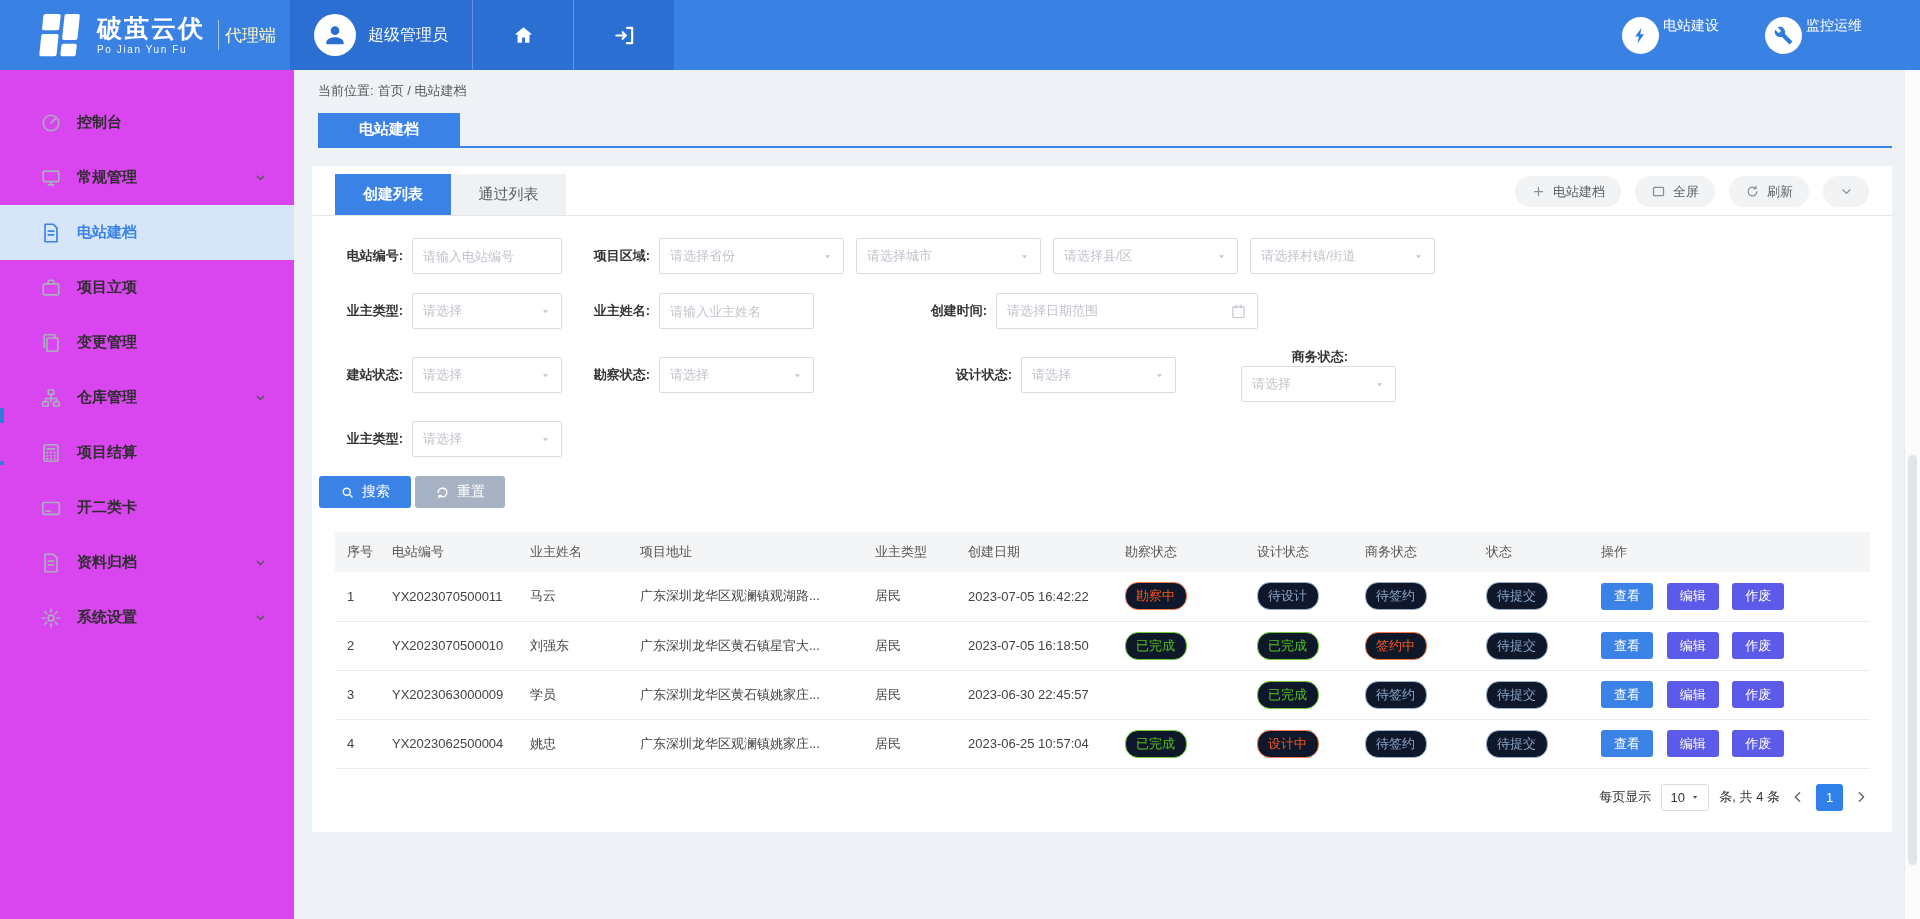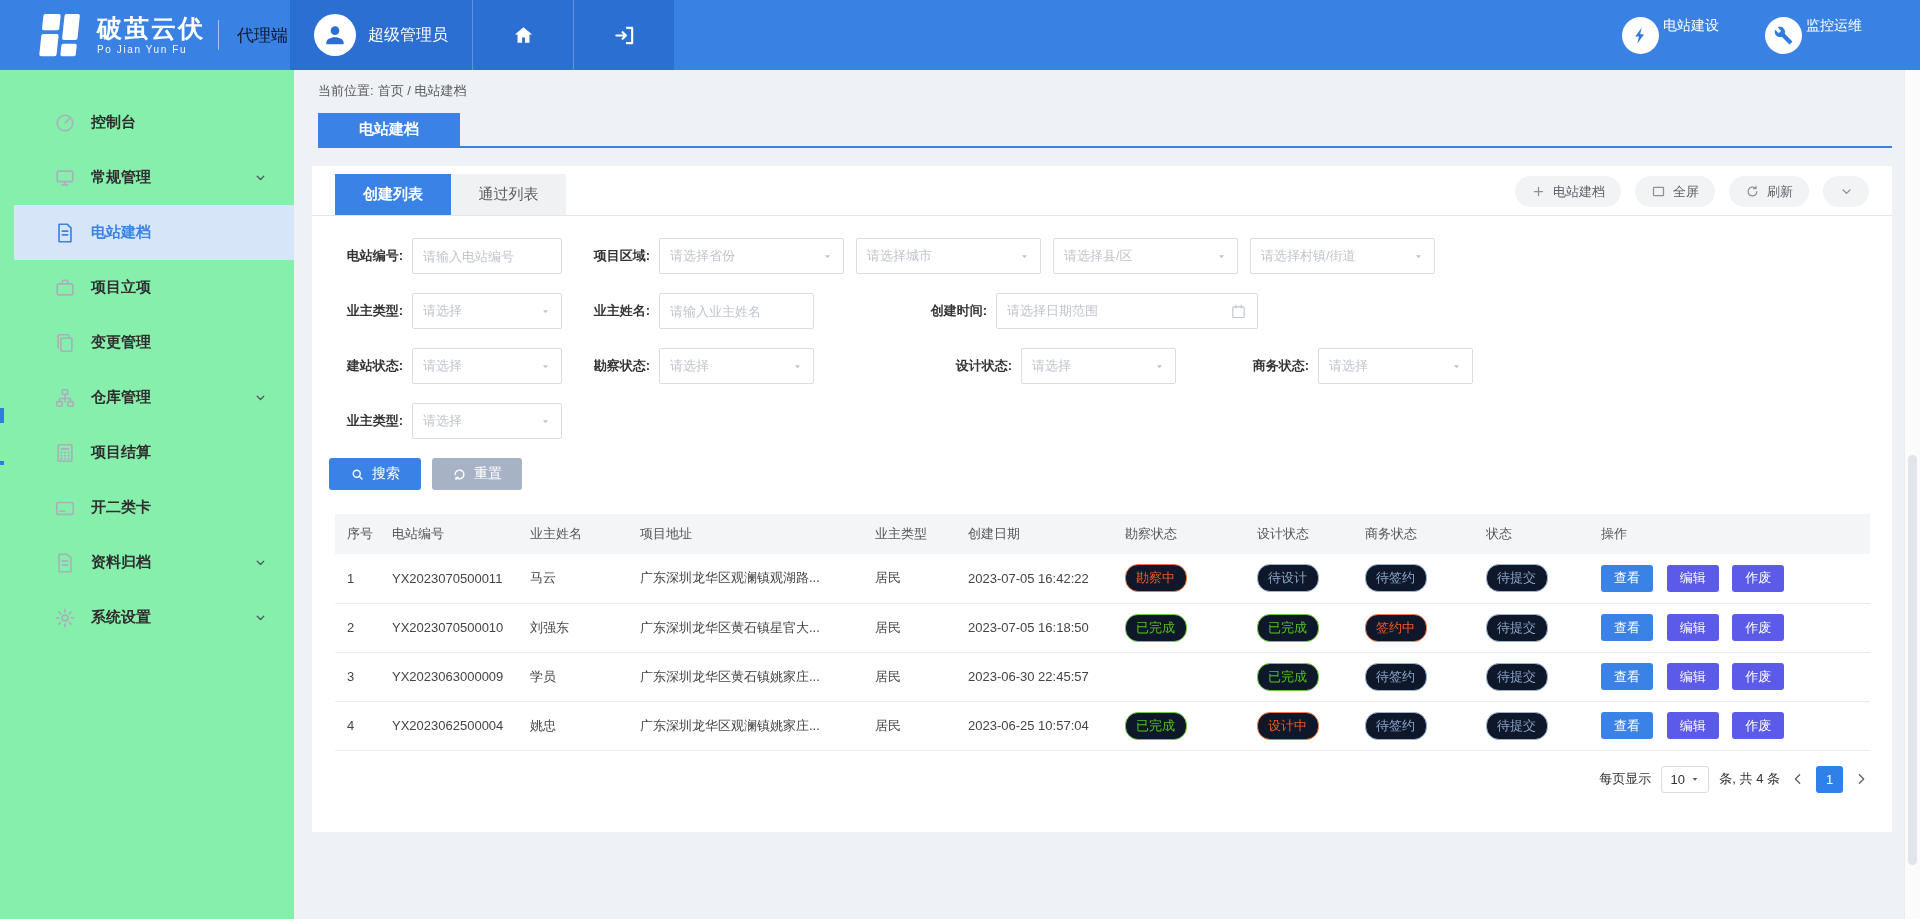--- a/index.html
+++ b/index.html
@@ -11,36 +11,36 @@
   }
   svg { display:block; }
 
   
   .header { position:absolute; left:0; top:0; width:1920px; height:70px; background:#3a81e4; display:flex; align-items:stretch; z-index:5; }
   .brand { width:290px; display:flex; align-items:center; padding-left:36px; }
   .logo-mark { width:48px; height:44px; flex:none; }
   .brand-text { margin-left:13px; color:#fff; }
   .brand-title { font-size:25px; font-weight:700; letter-spacing:2px; line-height:1.1; }
   .brand-sub { font-size:10px; letter-spacing:1.6px; margin-top:2px; opacity:.95; }
-  .portal { color:#0f172a; font-size:17px; border-left:1px solid rgba(255,255,255,.55); padding-left:18px; margin-left:13px; height:30px; display:flex; align-items:center; }
+  .portal { color:#fef9c3; font-size:17px; border-left:1px solid rgba(255,255,255,.55); padding-left:6px; margin-left:13px; height:30px; display:flex; align-items:center; }
   .hseg { background:#2b6fd2; display:flex; align-items:center; justify-content:center; }
   .user-seg { padding:0 24px; gap:12px; }
   .avatar { width:42px; height:42px; border-radius:50%; background:#fff; display:flex; align-items:center; justify-content:center; }
   .avatar svg { width:26px; height:26px; fill:#2b6fd2; }
   .user-name { color:#fff; font-size:16px; }
   .icon-seg { width:101px; border-left:1px solid rgba(255,255,255,.25); cursor:pointer; }
   .icon-seg svg { width:23px; height:23px; }
   .header-right { margin-left:auto; display:flex; align-items:center; gap:46px; padding-right:58px; }
   .qlink { display:flex; gap:4px; cursor:pointer; }
   .qcircle { width:37px; height:37px; border-radius:50%; background:#fff; display:flex; align-items:center; justify-content:center; }
   .qcircle svg { width:19px; height:19px; fill:#2f7be0; }
   .qlabel { color:#fff; font-size:14px; }
 
   
-  .sidebar { position:absolute; left:0; top:70px; width:294px; height:849px; background:#86efac; padding-top:25px;padding-left:14px; }
+  .sidebar { position:absolute; left:0; top:70px; width:294px; height:849px; background:#d946ef; padding-top:25px; }
   .side-item { height:55px; display:flex; align-items:center; padding-left:40px; position:relative; cursor:pointer; }
   .side-ico { width:22px; height:22px; color:#a9b0bb; margin-right:15px; flex:none; }
   .side-ico svg { width:100%; height:100%; stroke:currentColor; fill:none; stroke-width:1.8; stroke-linecap:round; stroke-linejoin:round; }
   .side-label { font-size:15px; font-weight:700; color:#2e2e2e; }
   .side-item.active { background:#d6e6f8; }
   .side-item.active .side-ico, .side-item.active .side-label { color:#3a82e6; }
   .side-chev { position:absolute; right:27px; width:13px; height:13px; color:#555; }
   .side-chev svg { width:100%; height:100%; stroke:currentColor; fill:none; stroke-width:2; stroke-linecap:round; stroke-linejoin:round; }
   .edge-mark-a { position:absolute; left:0; top:338px; width:4px; height:15px; background:#2f7be0; }
   .edge-mark-b { position:absolute; left:0; top:391px; width:4px; height:4px; background:#2f7be0; }
@@ -69,26 +69,26 @@
   .frow { display:flex; align-items:center; margin-bottom:19px; }
   .fgroup { display:flex; align-items:center; }
   .flabel { width:68px; flex:none; text-align:right; font-size:13px; font-weight:700; color:#333; margin-right:9px; white-space:nowrap; }
   .ctl { height:36px; border:1px solid #d9dce1; border-radius:2px; background:#fff; display:flex; align-items:center; padding:0 10px; font-size:13px; }
   input.ctl { color:#666; }
   input.ctl::placeholder { color:#c0c4cc; }
   .select { justify-content:space-between; cursor:pointer; }
   .select .ph { color:#c0c4cc; }
   .select .caret { width:11px; height:11px; fill:#c0c4cc; flex:none; margin-left:6px; }
   .w150 { width:150px; } .w155 { width:155px; } .w185 { width:185px; } .w262 { width:262px; }
-  .ml20 { margin-left:20px; } .ml105 { margin-left:105px; } .ml130 { margin-left:130px; } .ml65 { margin-left:65px; }
+  .ml20 { margin-left:20px; } .ml105 { margin-left:105px; } .ml130 { margin-left:130px; } .ml65 { margin-left:65px;flex-direction:column; }
   .sel-gap { margin-right:12px; }
   .cal-ico { width:17px; height:17px; flex:none; margin-left:6px; }
   .cal-ico svg { width:100%; height:100%; stroke:#c0c4cc; fill:none; stroke-width:1.6; stroke-linecap:round; }
 
-  .btn-row { display:flex; gap:11px; padding-left:17px; margin-top:10px; }
+  .btn-row { display:flex; gap:4px; padding-left:7px; margin-top:10px; }
   .btn { height:32px; border:none; border-radius:3px; color:#fff; font-size:14px; display:flex; align-items:center; justify-content:center; gap:7px; cursor:pointer; font-family:inherit; }
   .btn svg { width:15px; height:15px; stroke:#fff; fill:none; stroke-width:2.2; stroke-linecap:round; stroke-linejoin:round; }
   .btn-search { width:92px; background:#3a82e6; }
   .btn-reset { width:90px; background:#a7b3c5; }
 
   
   .table-wrap { margin:24px 22px 0 23px; }
   table { width:100%; border-collapse:collapse; table-layout:fixed; font-size:13px; }
   thead th { background:#f4f5f7; height:40px; font-weight:400; color:#555; text-align:left; padding:0 6px 0 12px; white-space:nowrap; overflow:hidden; }
   tbody td { height:49px; border-bottom:1px solid #ececec; color:#444; padding:0 6px 0 12px; white-space:nowrap; overflow:hidden; }

